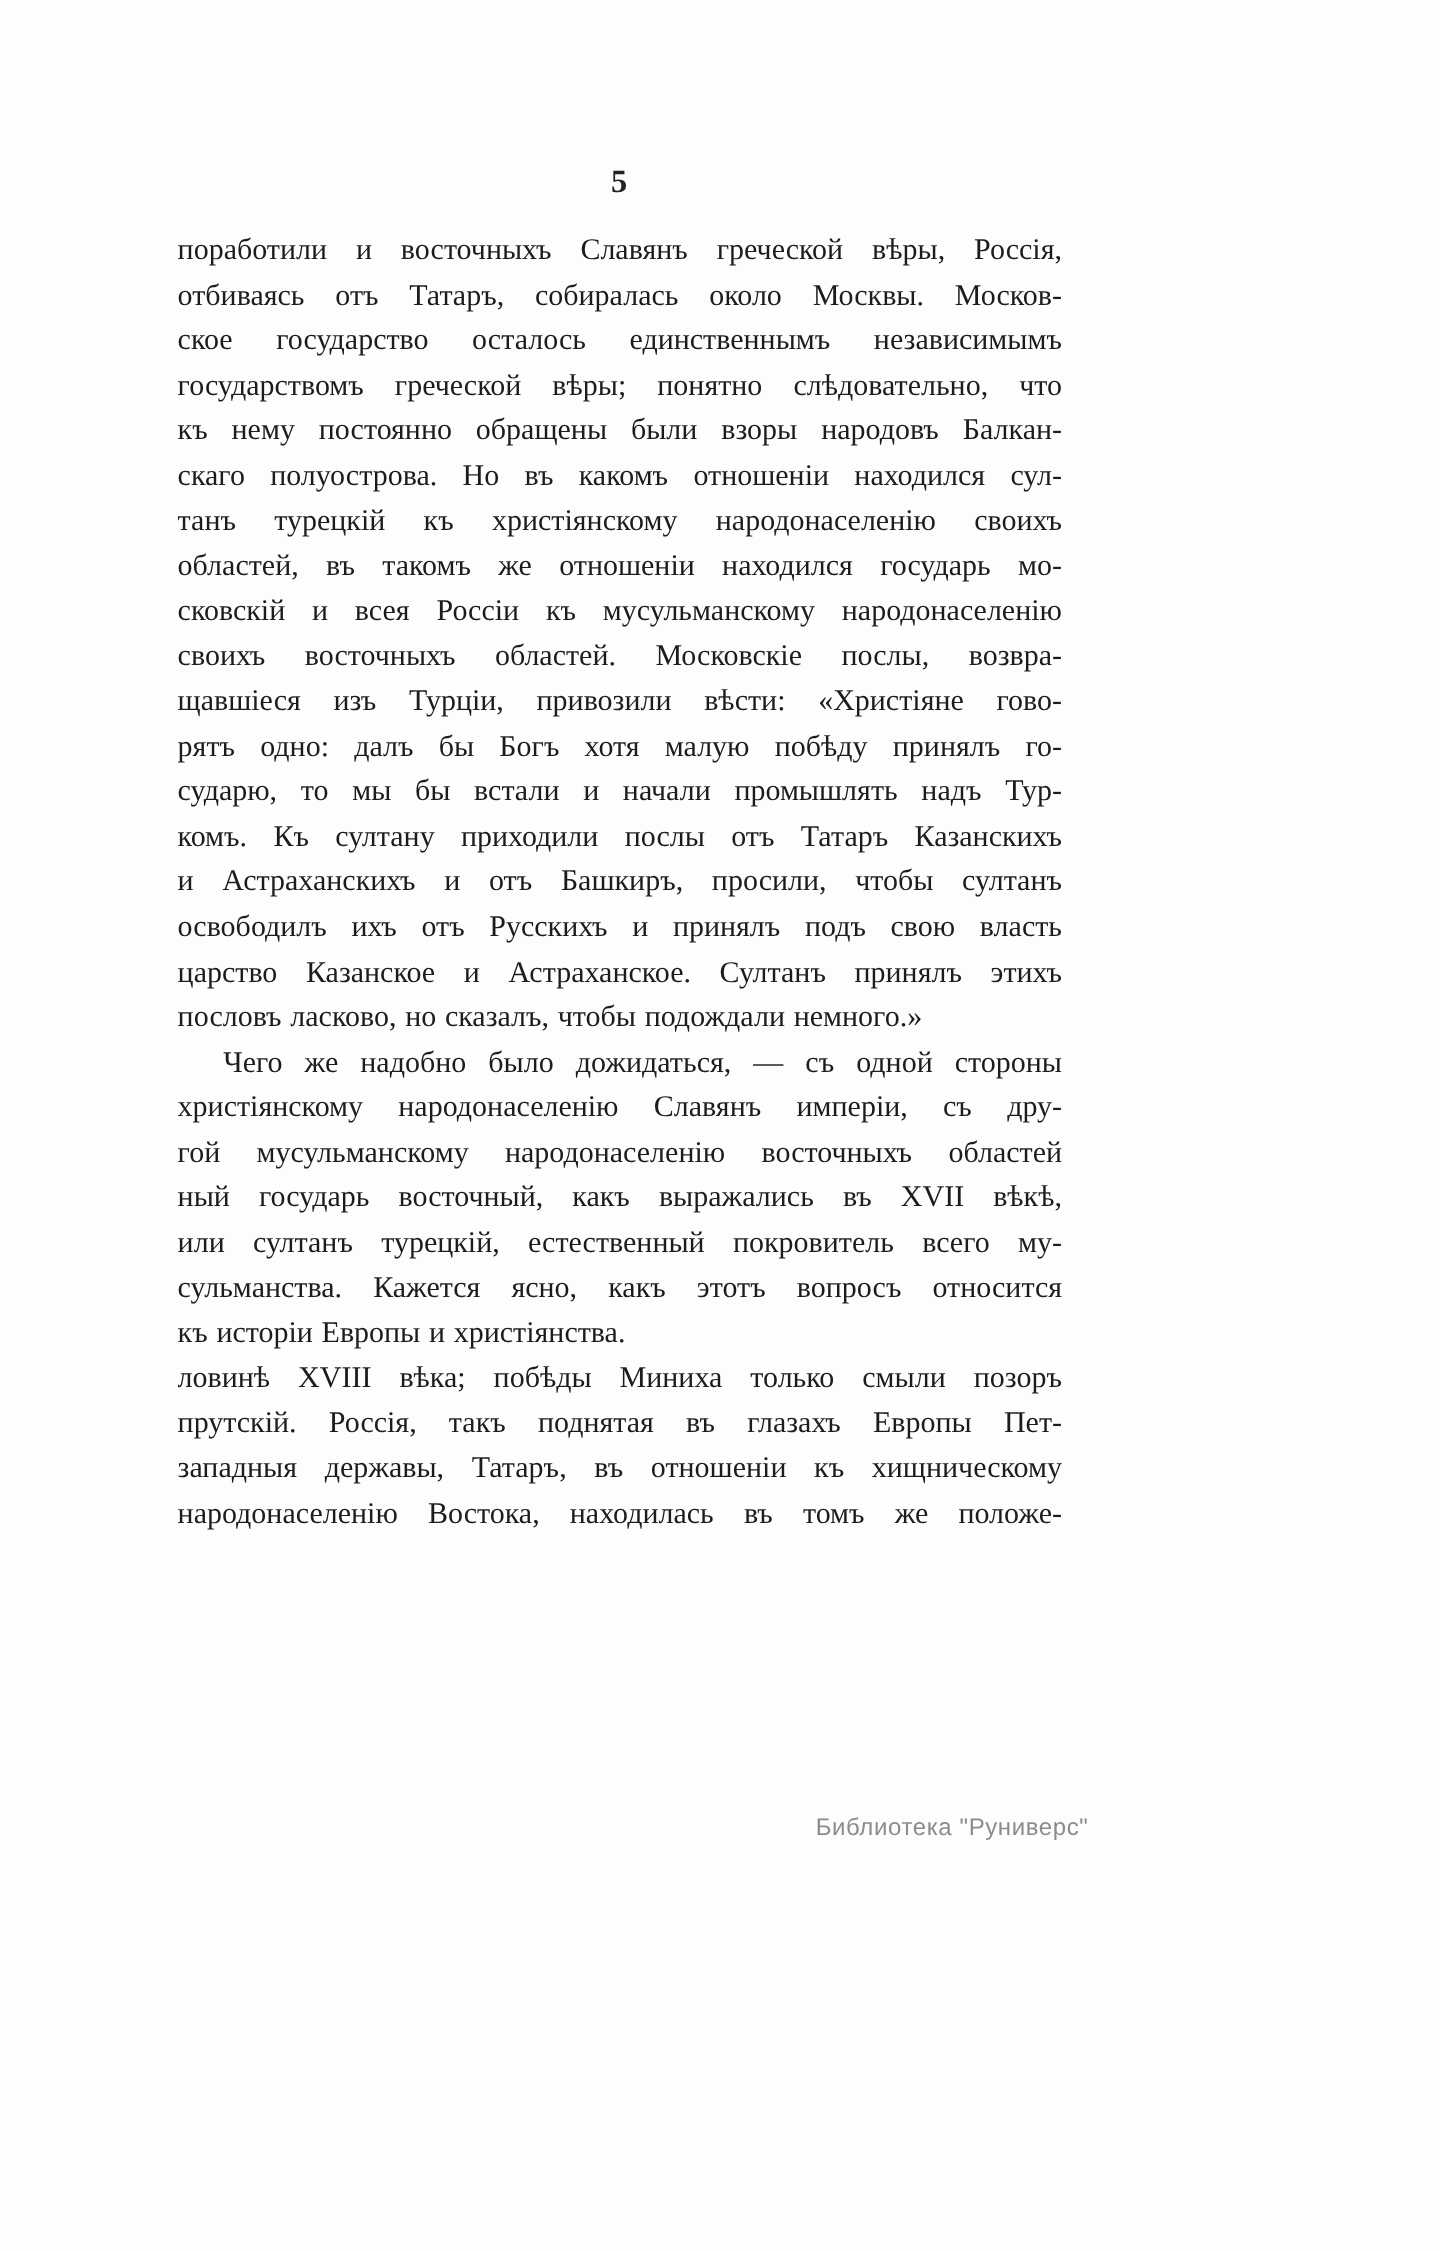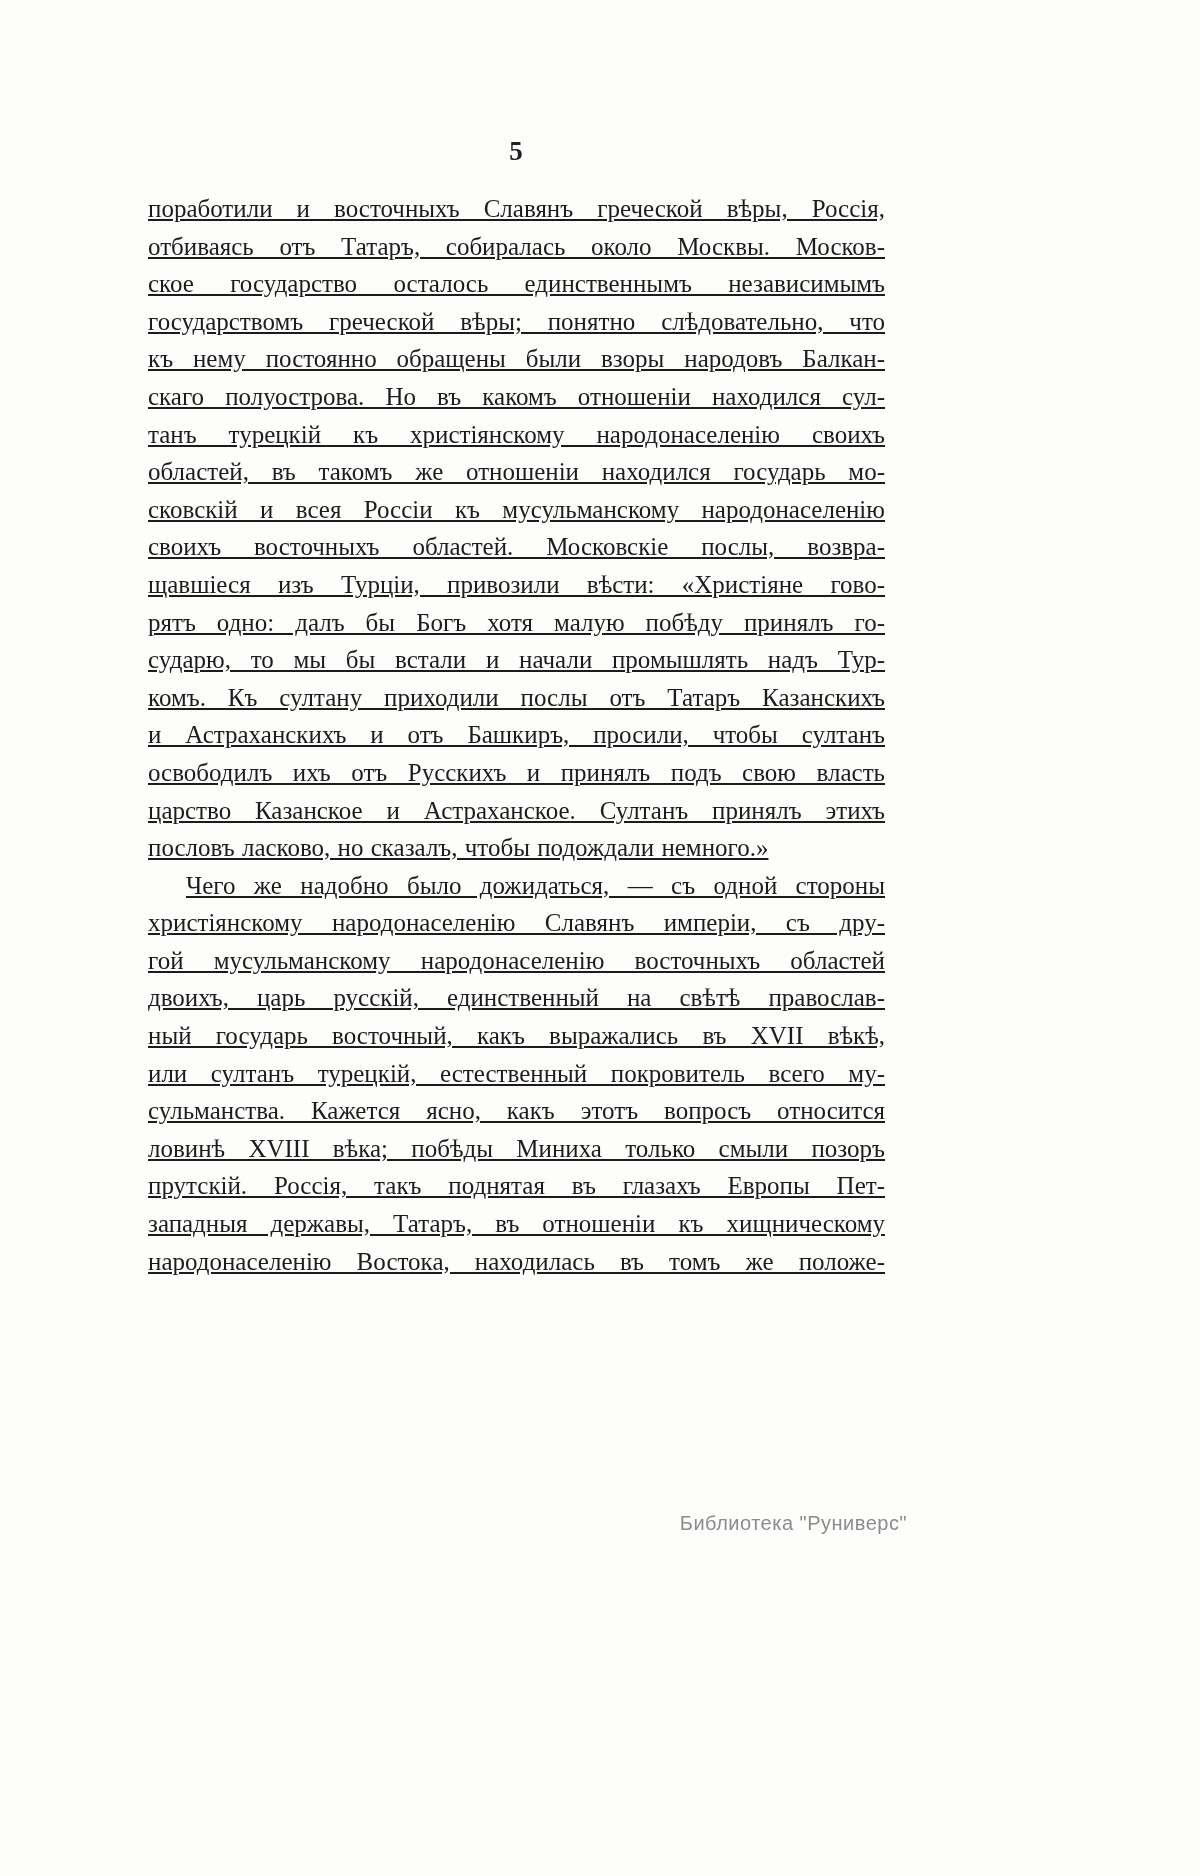--- a/index.html
+++ b/index.html
@@ -33,21 +33,20 @@
   }
   .text-block {
     position: absolute;
     left: 148px;
     top: 190px;
     width: 737px;
   }
   .paragraph {
     margin: 0;
     padding: 0;
-    text-decoration: underline;
   }
   .line {
     font-size: 25px;
     line-height: 37.6px;
     height: 37.6px;
     text-align: justify;
     text-align-last: justify;
     word-spacing: 1px;
     white-space: normal;
     overflow: hidden;
@@ -93,24 +92,24 @@
         <div class="line">комъ. Къ султану приходили послы отъ Татаръ Казанскихъ</div>
         <div class="line">и Астраханскихъ и отъ Башкиръ,  просили,  чтобы  султанъ</div>
         <div class="line">освободилъ ихъ отъ Русскихъ и принялъ подъ свою власть</div>
         <div class="line">царство Казанское и Астраханское. Султанъ принялъ этихъ</div>
         <div class="line last">пословъ ласково, но сказалъ, чтобы подождали немного.»</div>
       </div>
       <div class="paragraph">
         <div class="line indent">Чего же надобно было дожидаться, — съ одной стороны</div>
         <div class="line">христіянскому народонаселенію Славянъ имперіи, съ дру-</div>
         <div class="line">гой мусульманскому народонаселенію восточныхъ областей</div>
-        <div class="line">двоихъ, царь русскій, единственный на свѣтѣ православ-</div>
         <div class="line">ный государь восточный, какъ выражались въ XVII вѣкѣ,</div>
         <div class="line">или султанъ турецкій, естественный покровитель всего му-</div>
         <div class="line">сульманства. Кажется ясно, какъ  этотъ  вопросъ  относится</div>
+        <div class="line last">къ исторіи Европы и христіянства.</div>
       </div>
       <div class="paragraph">
         <div class="line">ловинѣ XVIII вѣка; побѣды Миниха только смыли позоръ</div>
         <div class="line">прутскій. Россія, такъ поднятая въ глазахъ Европы  Пет-</div>
         <div class="line">западныя державы, Татаръ, въ отношеніи къ хищническому</div>
         <div class="line">народонаселенію Востока, находилась въ томъ же положе-</div>
       </div>
     </div>
 
   <div class="watermark">Библиотека "Руниверс"</div>

